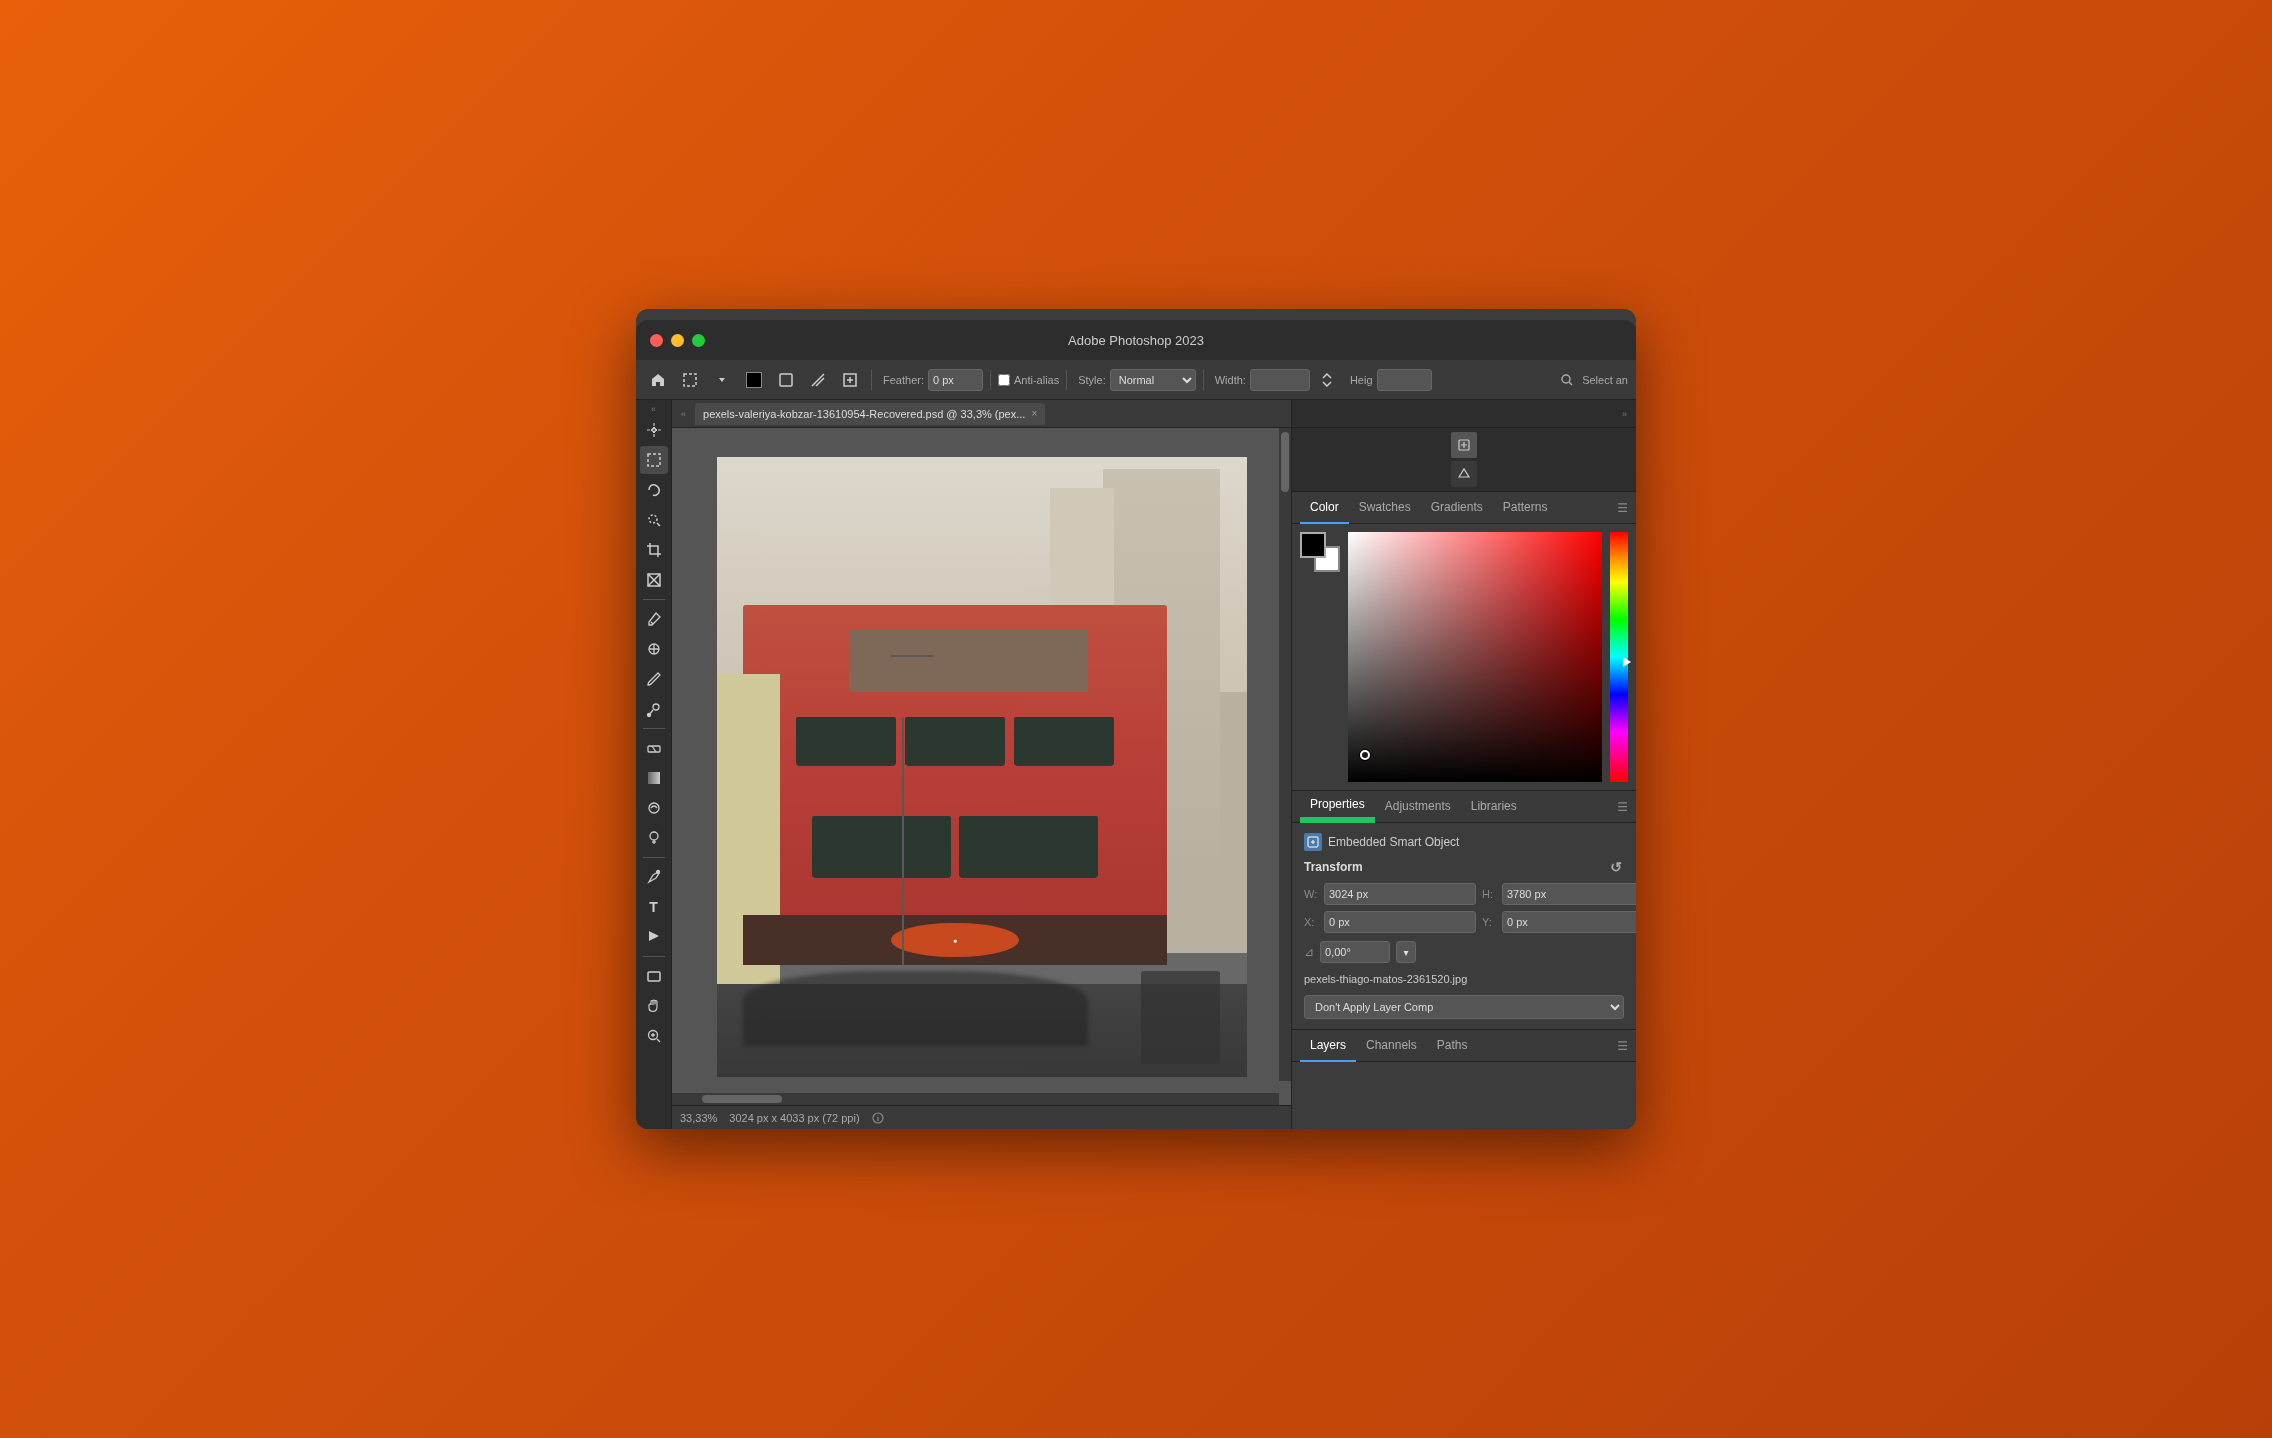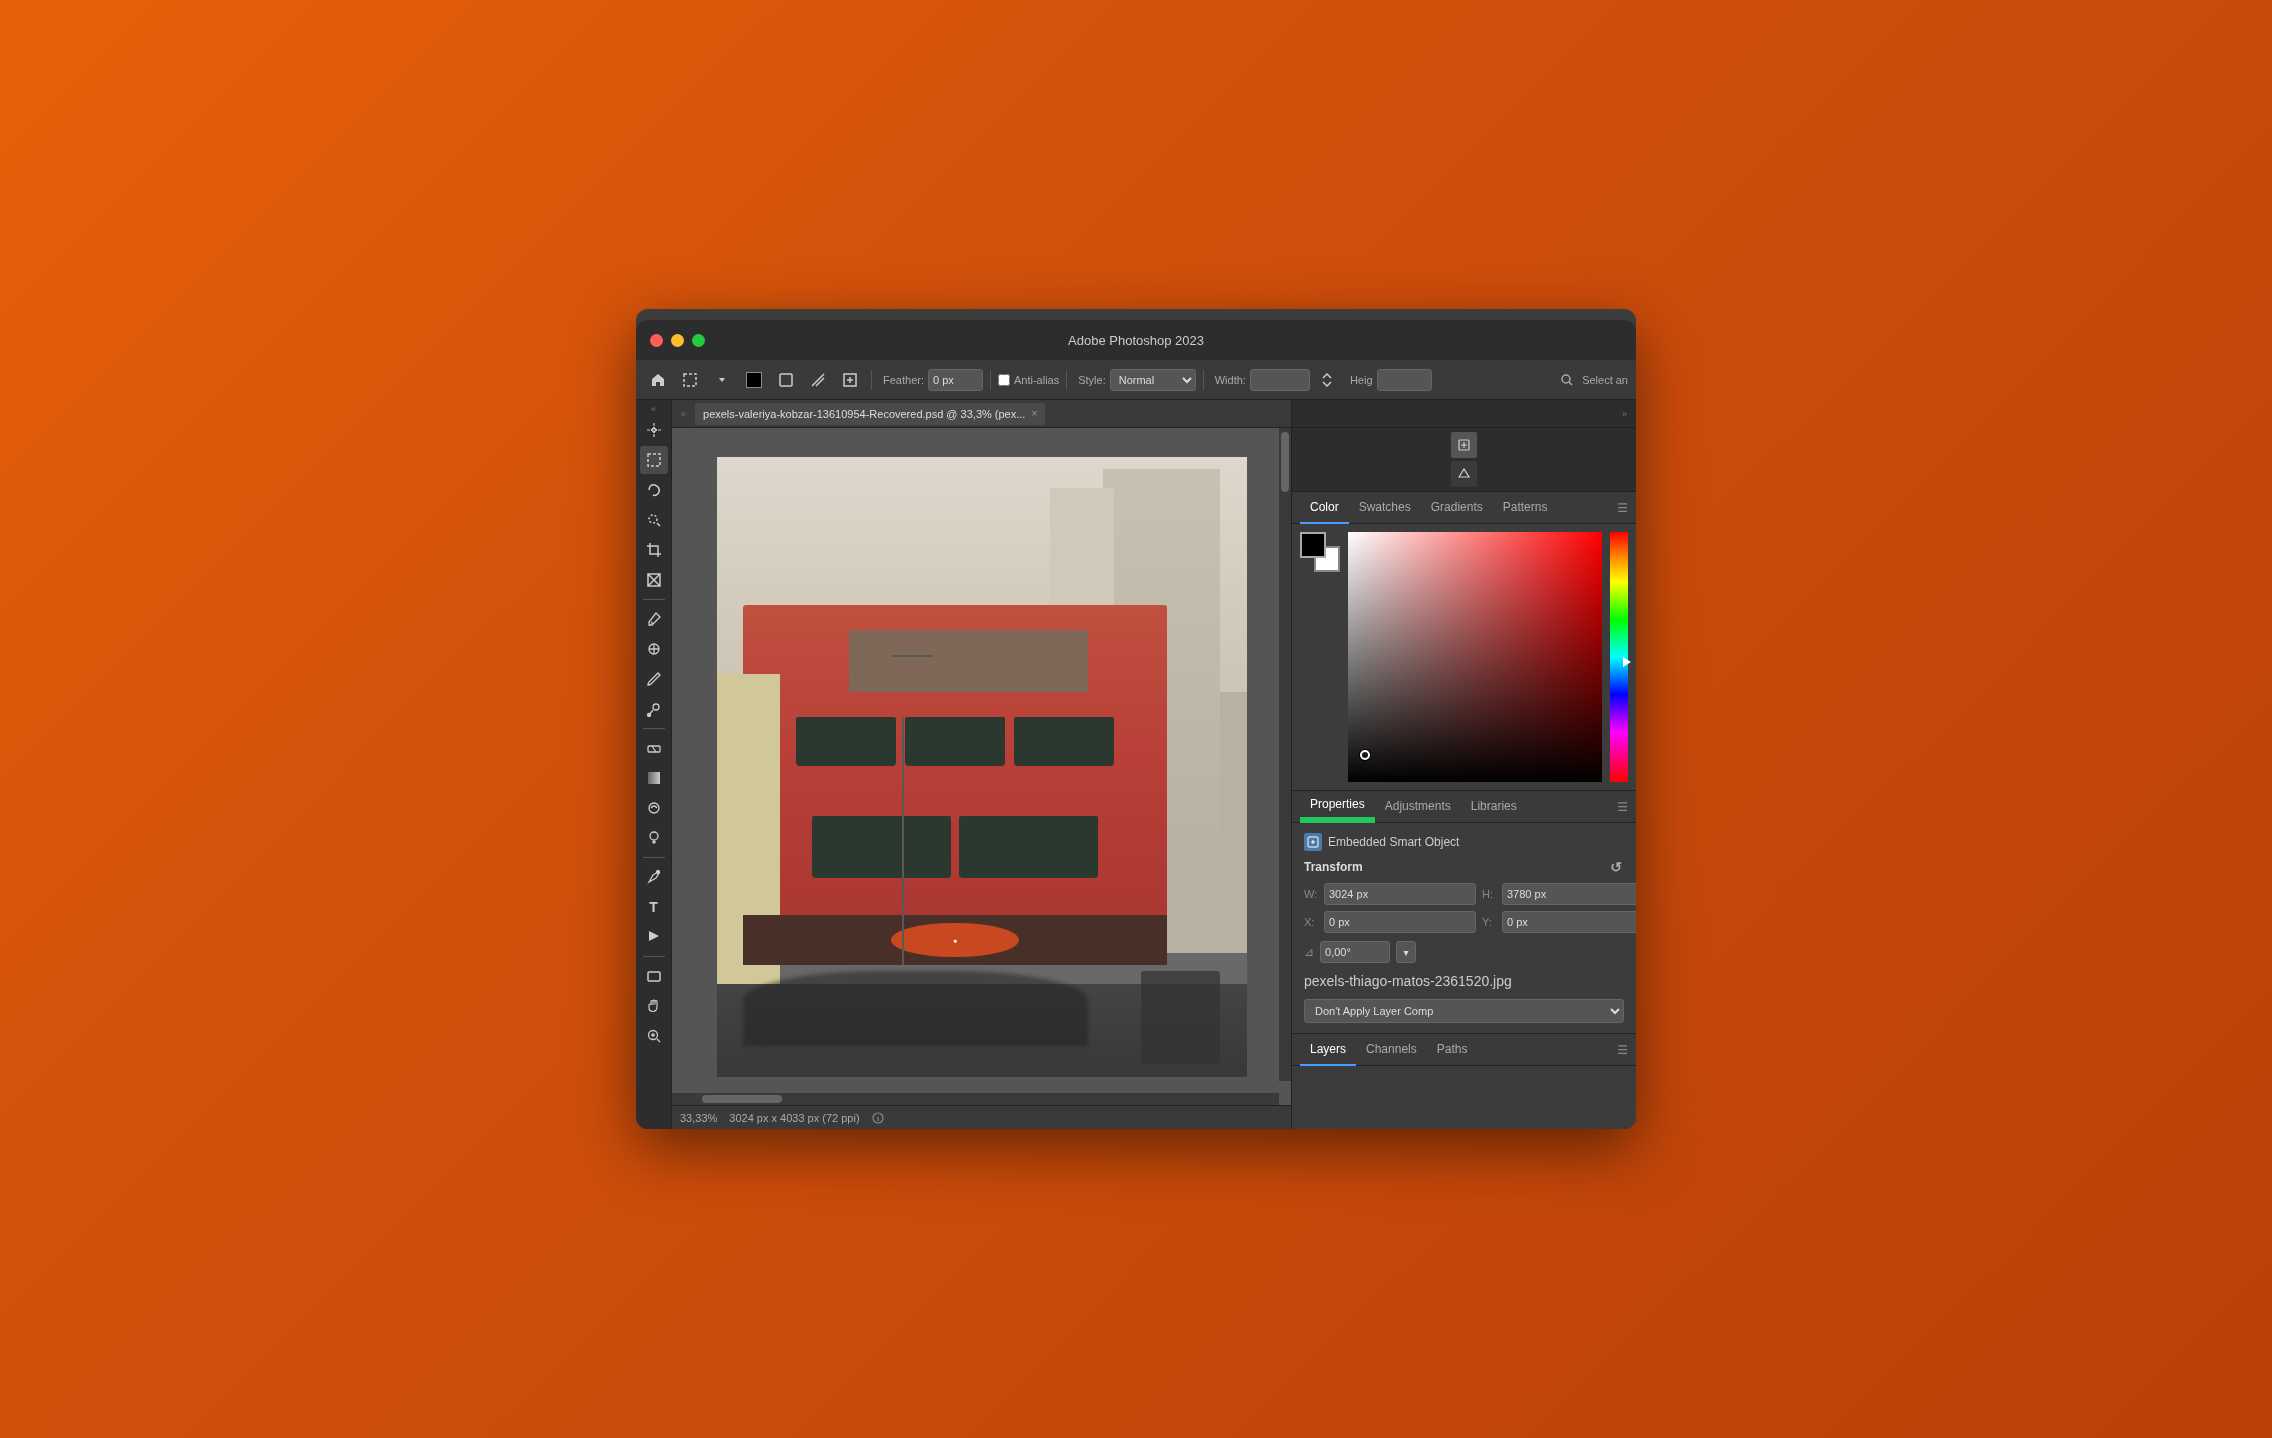--- a/index.html
+++ b/index.html
@@ -448,21 +448,21 @@
       border: 1px solid #666;
       border-radius: 3px;
       color: #ddd;
       font-size: 10px;
       display: flex;
       align-items: center;
       justify-content: center;
       cursor: pointer;
     }
     .filename-row {
-      font-size: 14px;
+      font-size: 11px;
       color: #ccc;
       padding: 2px 0;
     }
     .layer-comp-select {
       width: 100%;
       height: 24px;
       background: #555;
       border: 1px solid #666;
       border-radius: 3px;
       color: #ddd;

